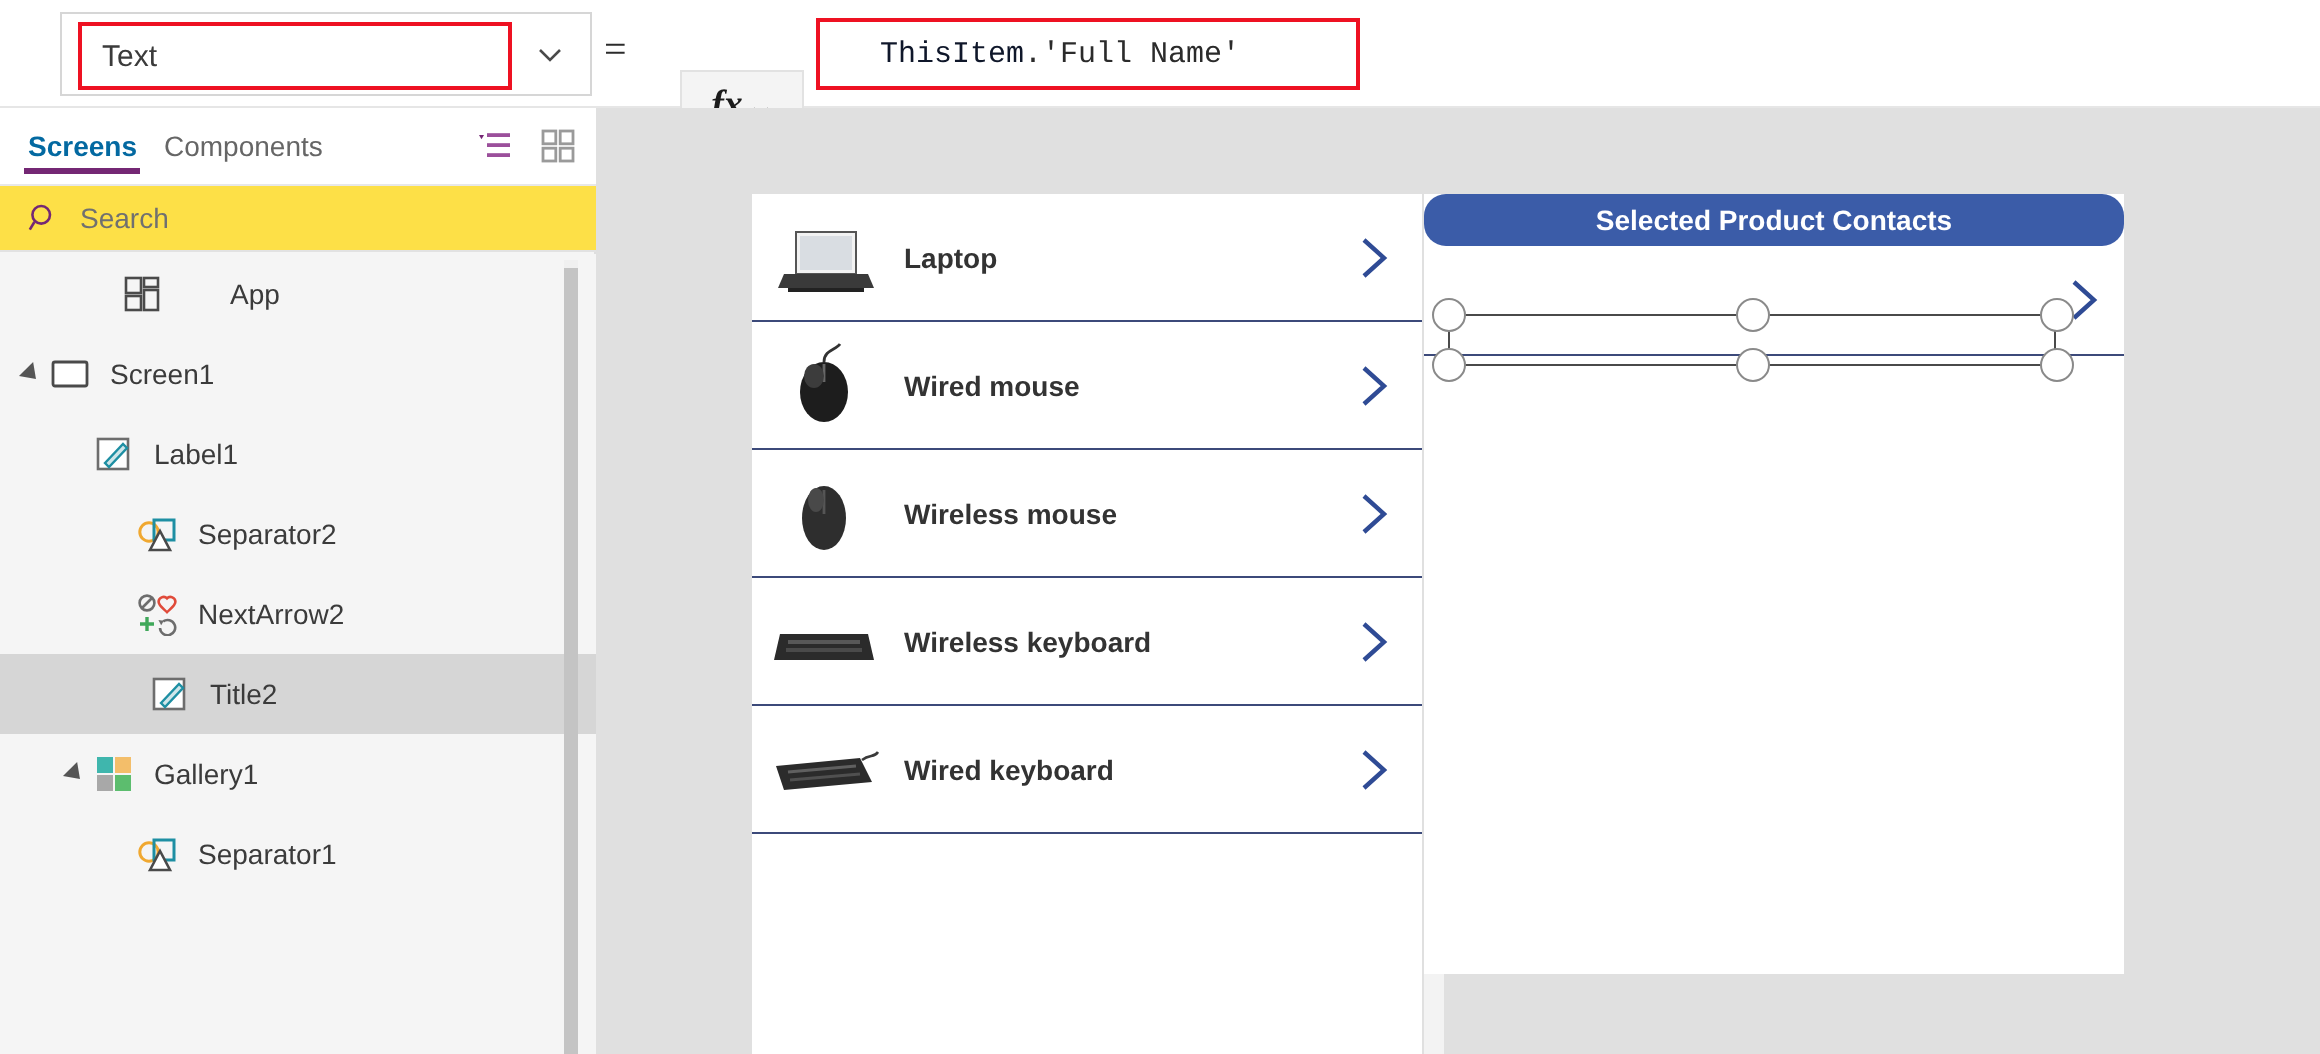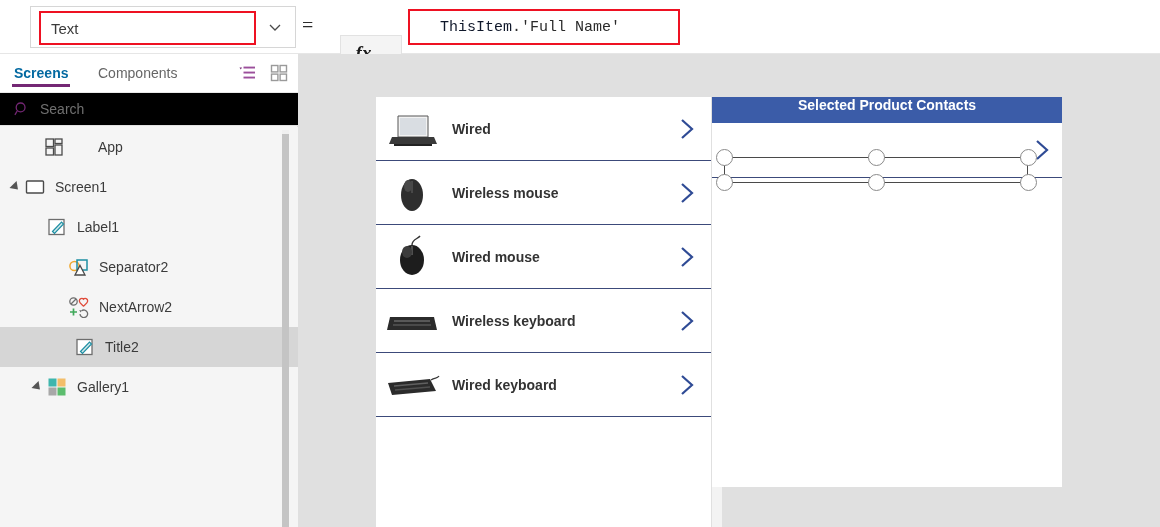--- a/index.html
+++ b/index.html
@@ -105,31 +105,31 @@
     display: flex; align-items: center;
     color: #666666;
   }
   .tab.active { color: #0369a1; font-weight: bold; }
   .tab.active::after {
     content: ""; position: absolute;
     left: 4px; right: 4px; bottom: 5px;
     height: 3px; background: #742774;
   }
   #tab-screens { left: 8px; position: absolute; }
-  #tab-components { left: 92px; position: absolute; }
+  #tab-components { left: 76px; position: absolute; }
   .tabs-icons {
     position: absolute; right: 10px; top: 10px;
     display: flex; gap: 14px; align-items: center;
   }
   .icon-list, .icon-grid { width: 18px; height: 18px; display: block; }
 
   .search-row {
     position: absolute; left: 0; top: 38px;
     width: 298px; height: 34px;
-    background: #000000;
+    background: #fde047;
     border-top: 1px solid #e8e8e8;
     border-bottom: 1px solid #e2e2e2;
     display: flex; align-items: center;
     padding-left: 14px; gap: 10px;
   }
   .search-icon { width: 16px; height: 16px; color: #742774; flex: 0 0 auto; }
   .search-text { font-size: 14px; color: #707070; }
 
   .tree {
     position: absolute; left: 0; top: 73px;
@@ -224,21 +224,21 @@
     position: absolute; left: 414px; top: 43px;
     width: 350px; height: 390px;
     background: #ffffff;
   }
   .g2-header {
     position: absolute; left: 0; top: 0;
     width: 350px; height: 26px;
     background: #3b5ca8;
     color: #ffffff;
     font-size: 14px; font-weight: bold;
-    display: flex; align-items: flex-start; justify-content: center;
+    display: flex; align-items: center; justify-content: center; border-radius: 11px;
   }
   .g2-row {
     position: absolute; left: 0; top: 26px;
     width: 350px; height: 55px;
     background: #ffffff;
     border-bottom: 1px solid #3c4a7a;
   }
   .g2-arrow {
     position: absolute; right: 10px; top: 50%;
     transform: translateY(-50%);
@@ -341,21 +341,21 @@
       <span class="search-icon">
         <svg viewBox="0 0 16 16" width="16" height="16" fill="none" stroke="currentColor" stroke-width="1.3">
           <circle cx="6.6" cy="6.4" r="4.4"></circle>
           <path d="M3.2 10 L0.9 13.8"></path>
         </svg>
       </span>
       <span class="search-text">Search</span>
     </div>
 
     <div class="tree" id="tree-container">
-        <div class="tree-row" style="padding-left: 1px; gap: 24px;">
+        <div class="tree-row" style="padding-left: 18px; gap: 24px;">
           <span class="tw"></span>
           <span class="tree-icon"><svg viewBox="0 0 22 22" width="22" height="22">
               <rect x="3" y="3" width="7.5" height="7.5" fill="none" stroke="#4a4a4a" stroke-width="1.3"></rect>
               <rect x="12" y="3" width="7" height="4.5" fill="none" stroke="#4a4a4a" stroke-width="1.3"></rect>
               <rect x="12" y="9" width="7" height="10" fill="none" stroke="#4a4a4a" stroke-width="1.3"></rect>
               <rect x="3" y="12" width="7.5" height="7" fill="none" stroke="#4a4a4a" stroke-width="1.3"></rect>
             </svg></span>
           <span class="tree-label">App</span>
         </div>
         <div class="tree-row" style="padding-left: 6px;">
@@ -408,62 +408,71 @@
           <span class="tw">
             <span class="twist"></span>
           </span>
           <span class="tree-icon"><svg viewBox="0 0 22 22" width="22" height="22">
               <rect x="2.5" y="2.5" width="8" height="8" fill="#3fb6ad"></rect>
               <rect x="11.5" y="2.5" width="8" height="8" fill="#f3be6a"></rect>
               <rect x="2.5" y="11.5" width="8" height="8" fill="#a8a8a8"></rect>
               <rect x="11.5" y="11.5" width="8" height="8" fill="#5cbd6e"></rect>
             </svg></span>
           <span class="tree-label">Gallery1</span>
+        </div>
+        <div class="tree-row" style="padding-left: 50px;">
+          <span class="tw"></span>
+          <span class="tree-icon"><svg viewBox="0 0 22 22" width="22" height="22">
+              <circle cx="6.5" cy="10" r="4.6" fill="none" stroke="#f0a830" stroke-width="1.5"></circle>
+              <rect x="9" y="4" width="10" height="10" fill="none" stroke="#1e8fa3" stroke-width="1.5"></rect>
+              <path d="M7 19 L12 9.5 L17 19 Z" fill="#fff" stroke="#4a4a4a" stroke-width="1.3"></path>
+            </svg></span>
+          <span class="tree-label">Separator1</span>
         </div>
       </div>
 
     <div class="sb-scroll">
       <div class="sb-thumb"></div>
     </div>
   </div>
 
   <div class="canvas">
 
     <div class="gallery1" id="gallery1">
         <div class="g1-item">
           <span class="prod-img"><svg viewBox="0 0 56 44" width="56" height="44">
               <path d="M14 9 L44 9 L44 30 L14 30 Z" fill="#f2f2f2" stroke="#555" stroke-width="1"></path>
               <rect x="16" y="11" width="26" height="17" fill="#d9dde2"></rect>
               <path d="M8 30 L50 30 L53 37 L5 37 Z" fill="#3a3a3a"></path>
               <path d="M10 37 L48 37 L48 39 L10 39 Z" fill="#222"></path>
             </svg></span>
-          <span class="g1-title">Wired</span>
-          <span class="g1-arrow"><svg viewBox="0 0 20 26" width="20" height="26" fill="none" stroke="currentColor" stroke-width="2.2">
-              <path d="M5 4 L15 13 L5 22"></path>
-            </svg></span>
-        </div>
-        <div class="g1-item">
-          <span class="prod-img"><svg viewBox="0 0 56 44" width="56" height="44">
-              <ellipse cx="28" cy="24" rx="11" ry="16" fill="#2e2e2e"></ellipse>
-              <path d="M28 10 L28 22" stroke="#555" stroke-width="1.4"></path>
-              <ellipse cx="24" cy="15" rx="4" ry="6" fill="#494949"></ellipse>
-            </svg></span>
-          <span class="g1-title">Wireless mouse</span>
+          <span class="g1-title">Laptop</span>
           <span class="g1-arrow"><svg viewBox="0 0 20 26" width="20" height="26" fill="none" stroke="currentColor" stroke-width="2.2">
               <path d="M5 4 L15 13 L5 22"></path>
             </svg></span>
         </div>
         <div class="g1-item">
           <span class="prod-img"><svg viewBox="0 0 56 44" width="56" height="44">
               <ellipse cx="28" cy="25" rx="12" ry="15" fill="#1d1d1d"></ellipse>
               <path d="M28 11 L28 20" stroke="#666" stroke-width="1.4"></path>
               <path d="M28 10 C28 4 34 4 36 1" stroke="#333" stroke-width="1.4" fill="none"></path>
               <ellipse cx="23" cy="17" rx="5" ry="6" fill="#3c3c3c"></ellipse>
             </svg></span>
           <span class="g1-title">Wired mouse</span>
+          <span class="g1-arrow"><svg viewBox="0 0 20 26" width="20" height="26" fill="none" stroke="currentColor" stroke-width="2.2">
+              <path d="M5 4 L15 13 L5 22"></path>
+            </svg></span>
+        </div>
+        <div class="g1-item">
+          <span class="prod-img"><svg viewBox="0 0 56 44" width="56" height="44">
+              <ellipse cx="28" cy="24" rx="11" ry="16" fill="#2e2e2e"></ellipse>
+              <path d="M28 10 L28 22" stroke="#555" stroke-width="1.4"></path>
+              <ellipse cx="24" cy="15" rx="4" ry="6" fill="#494949"></ellipse>
+            </svg></span>
+          <span class="g1-title">Wireless mouse</span>
           <span class="g1-arrow"><svg viewBox="0 0 20 26" width="20" height="26" fill="none" stroke="currentColor" stroke-width="2.2">
               <path d="M5 4 L15 13 L5 22"></path>
             </svg></span>
         </div>
         <div class="g1-item">
           <span class="prod-img"><svg viewBox="0 0 56 44" width="56" height="44">
               <path d="M6 18 L50 18 L53 31 L3 31 Z" fill="#2b2b2b"></path>
               <rect x="10" y="21" width="36" height="2" fill="#585858"></rect>
               <rect x="9" y="25" width="38" height="2" fill="#4a4a4a"></rect>
             </svg></span>

